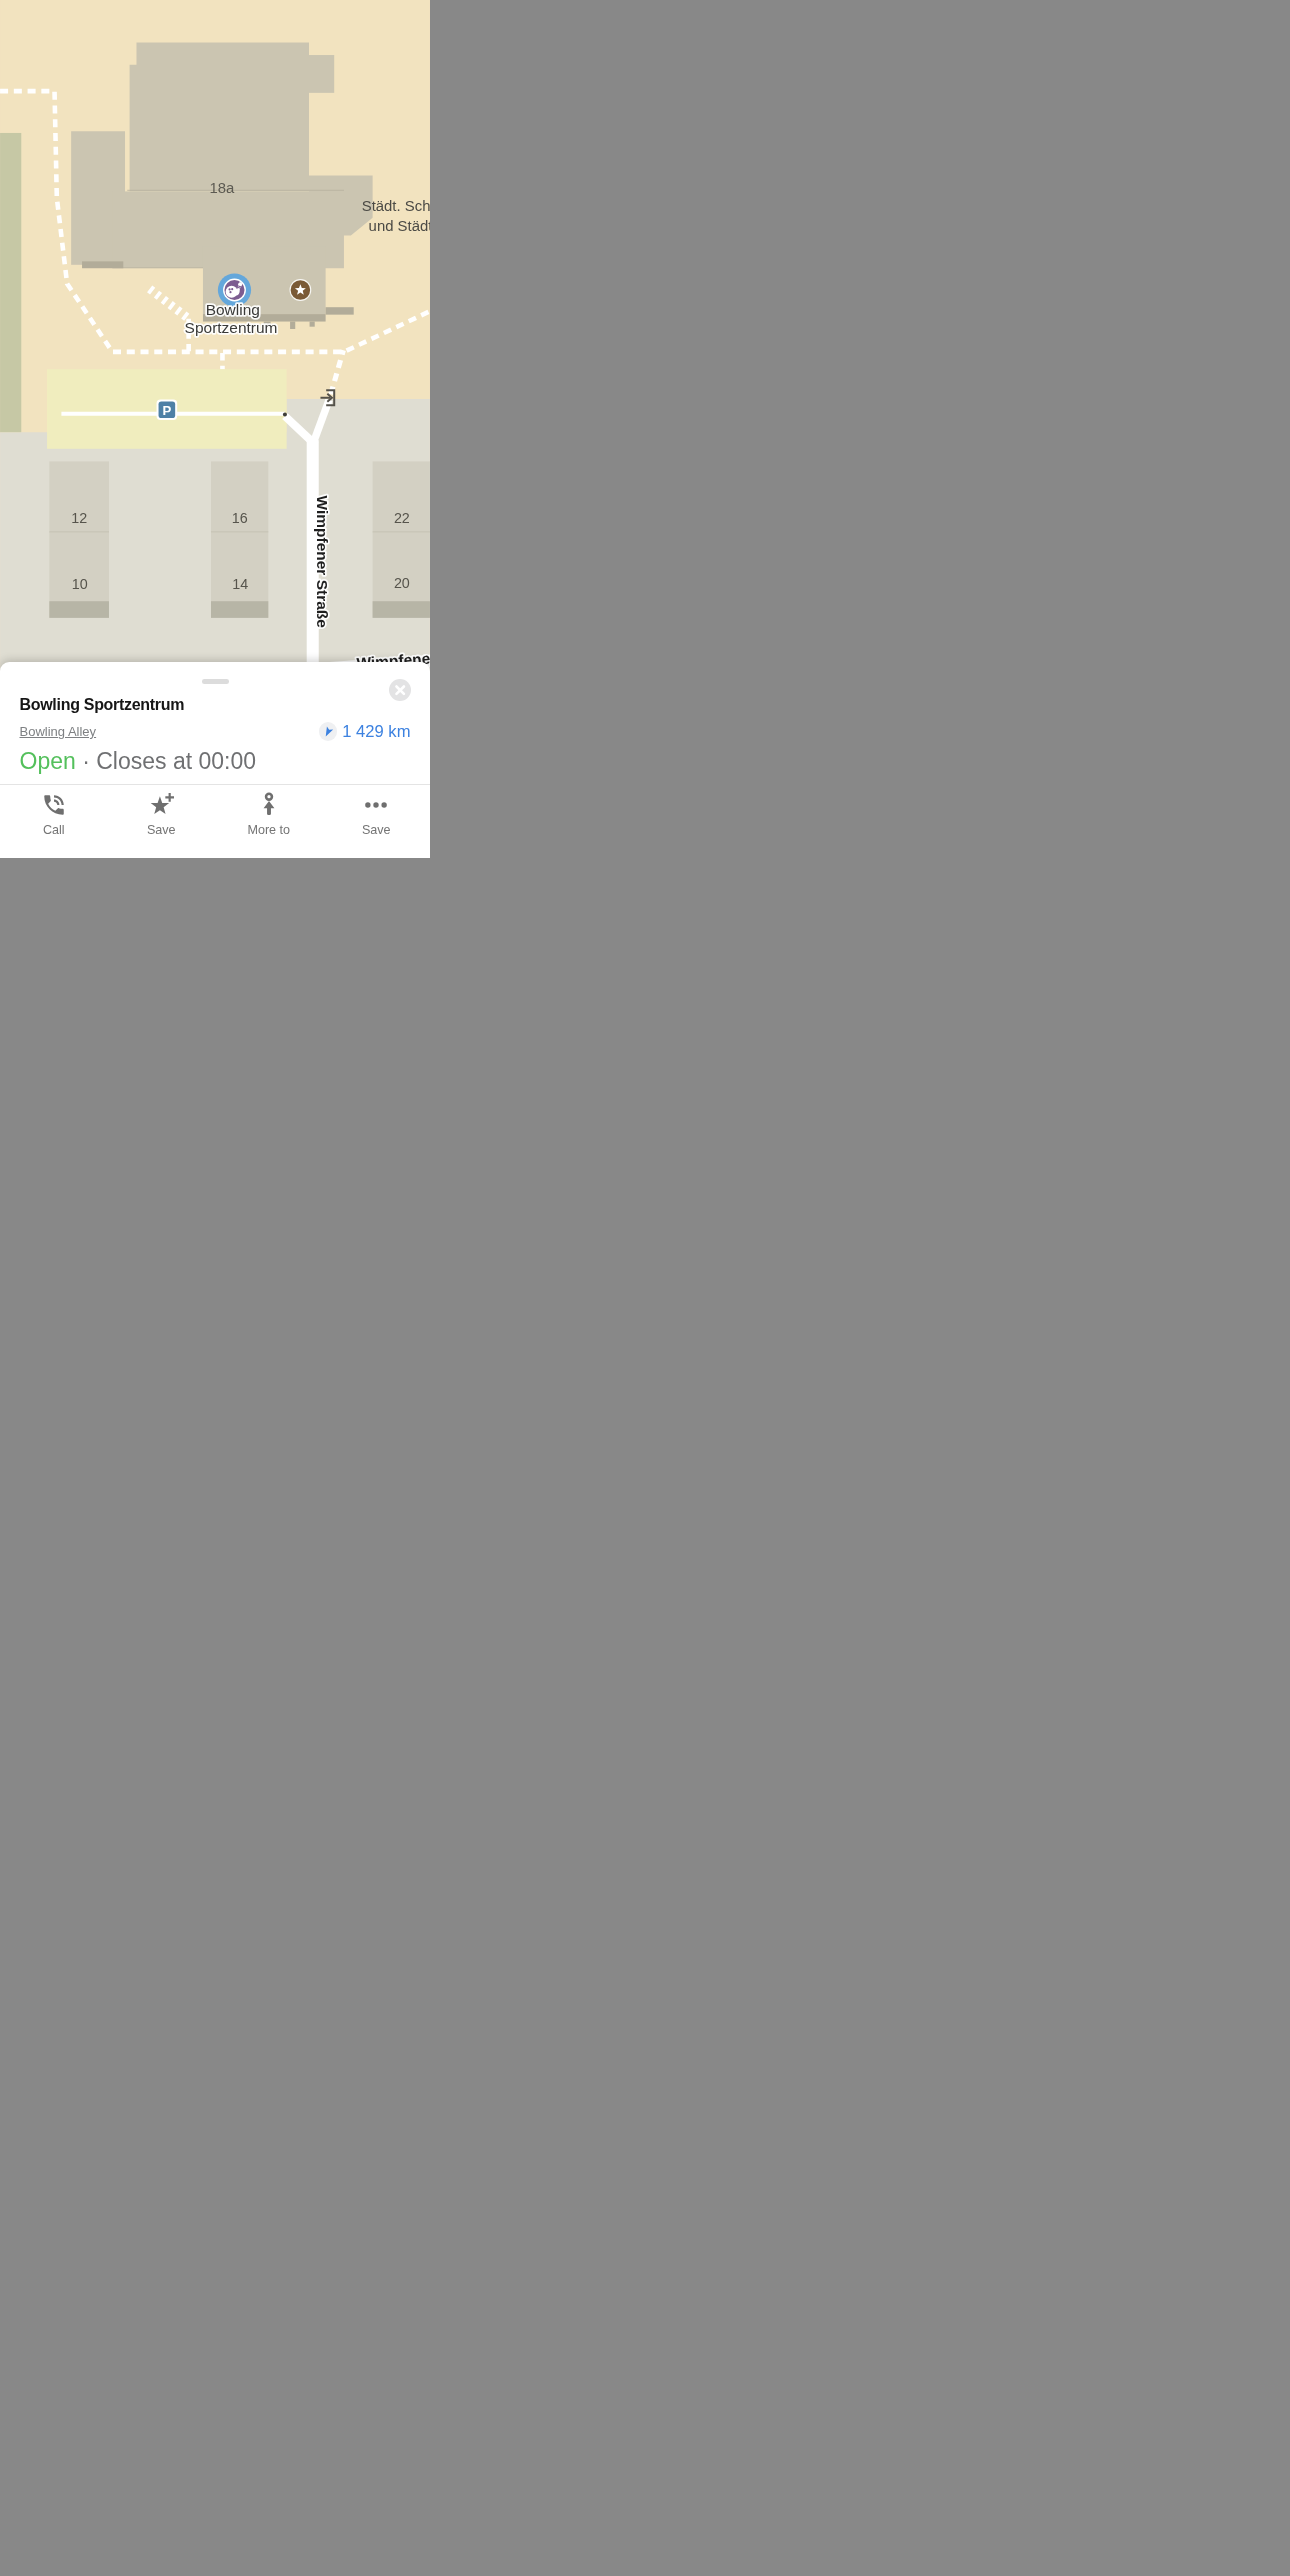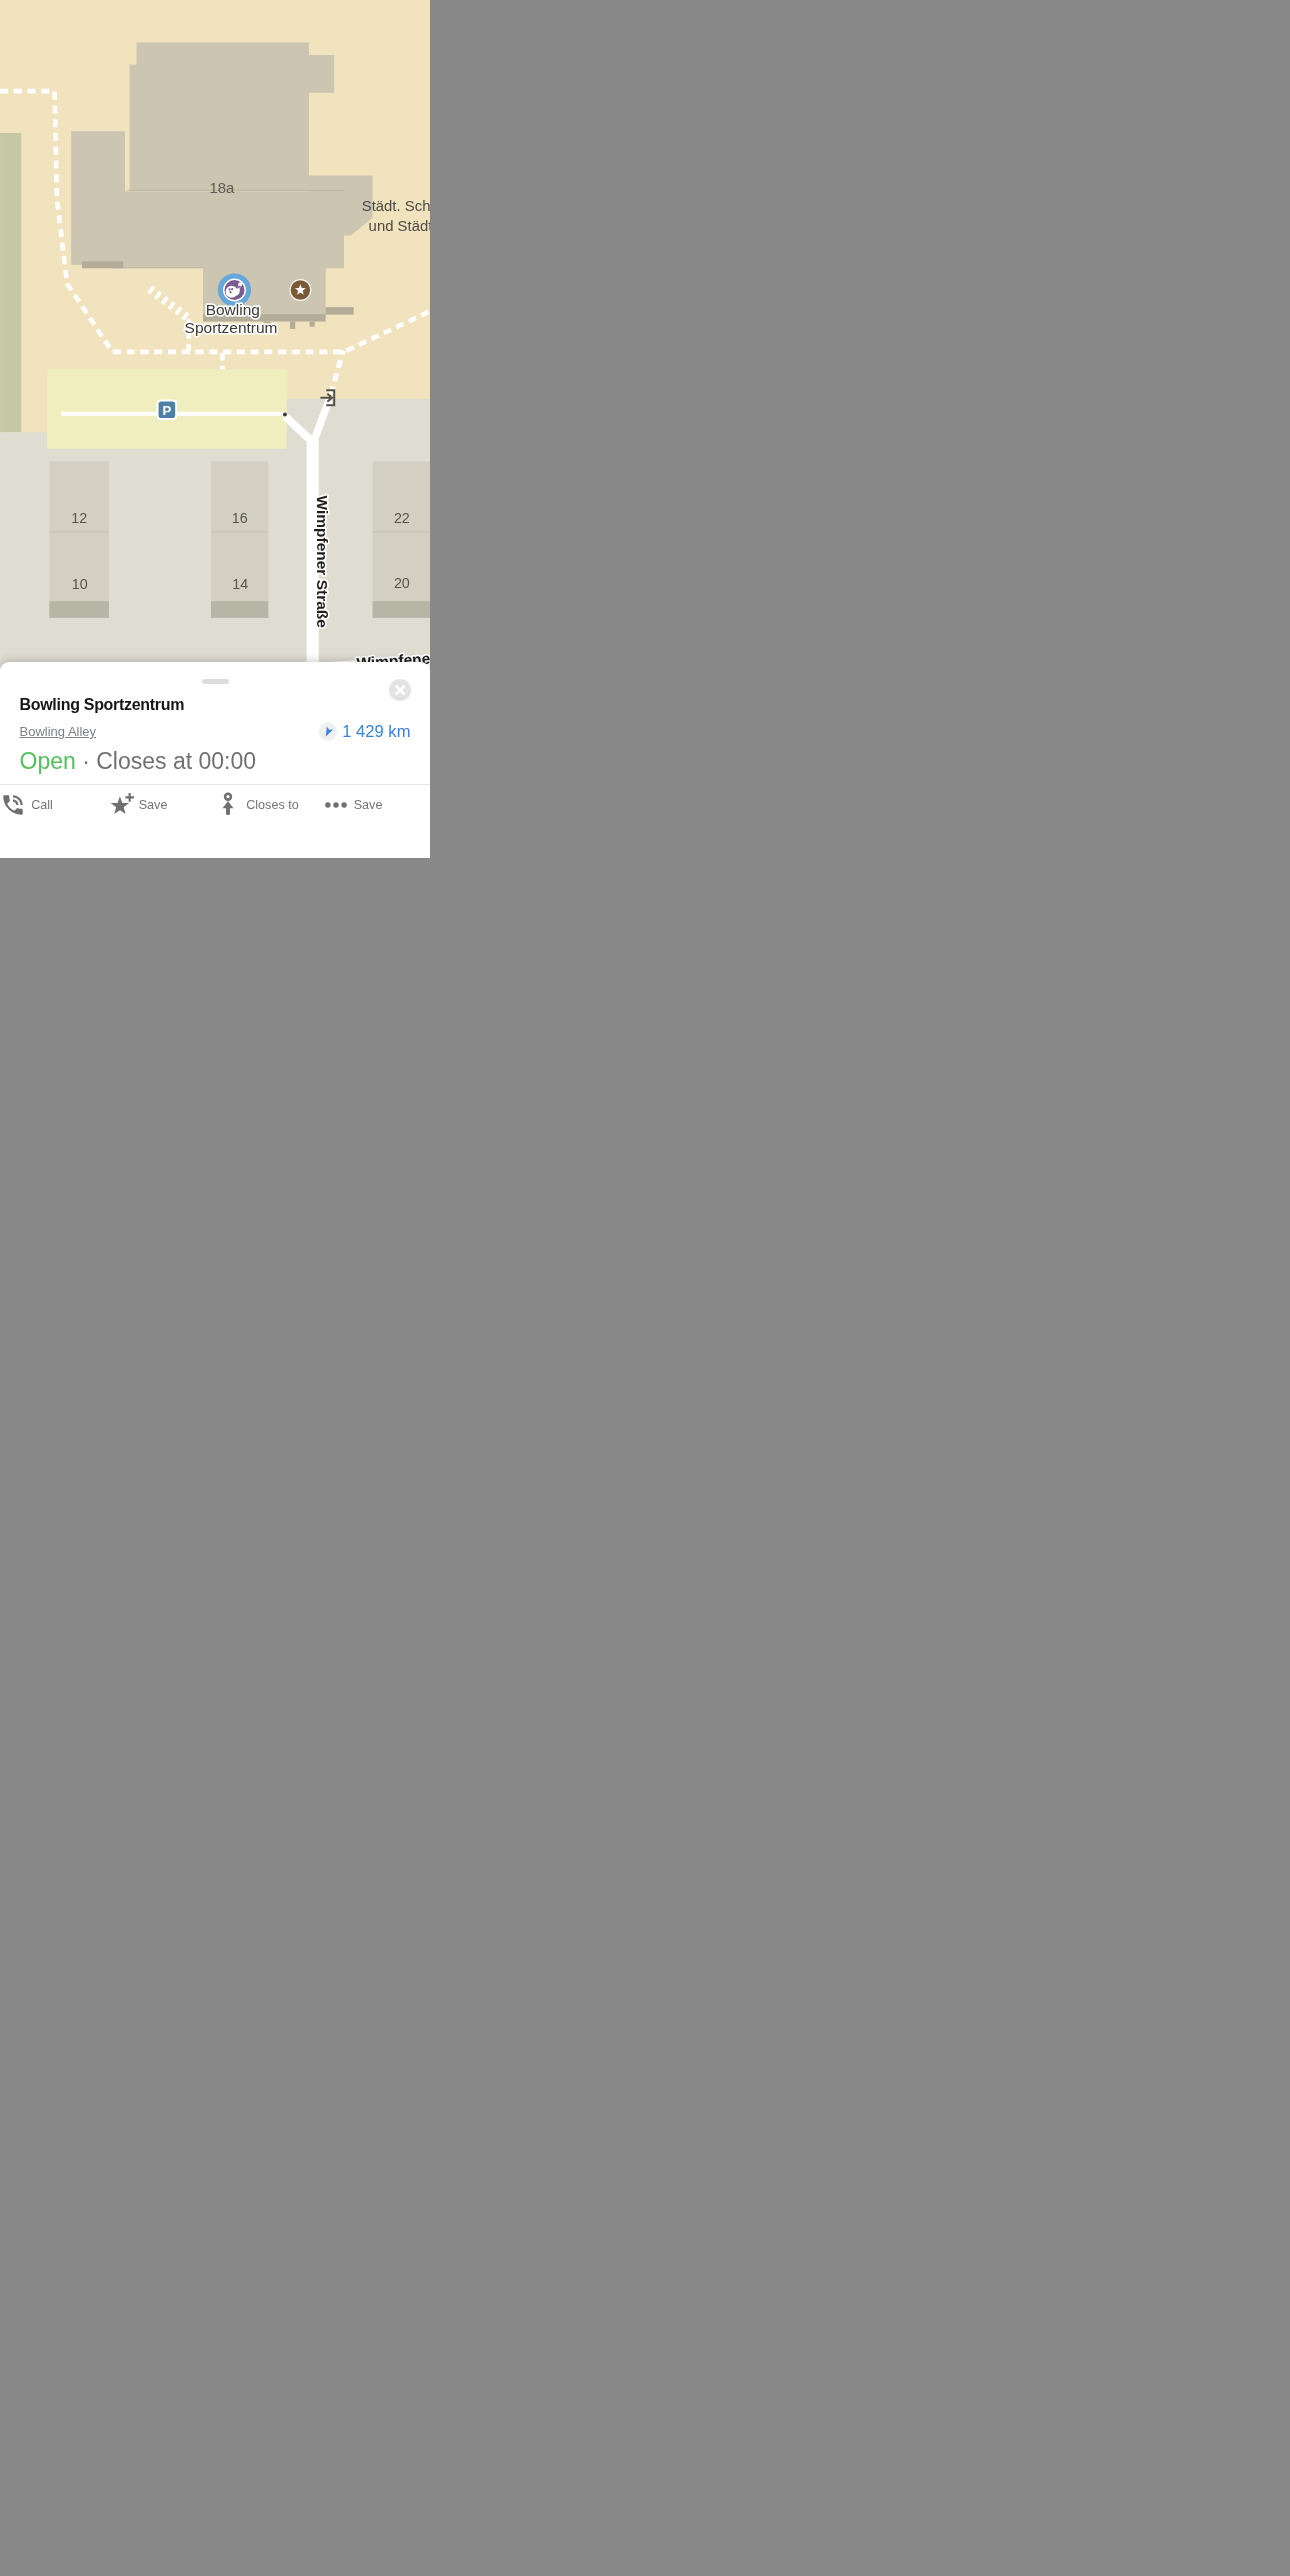--- a/index.html
+++ b/index.html
@@ -30,21 +30,21 @@
   }
   .category{font-size:13px;color:#7e8083;text-decoration:underline;}
   .distance{display:flex;align-items:center;gap:5.2px;text-align:center;}
   .nav-circle{width:18.4px;height:18.4px;border-radius:50%;background:#eff0f2;display:flex;align-items:center;justify-content:center;}
   .distance-text{font-size:16.6px;font-weight:500;color:#3d82e0;}
   .status-row{margin:6.9px 19.5px 0 19.5px;font-size:23px;color:#6f7072;}
   .status-open{color:#54c05c;}
   .divider{margin-top:8.6px;height:1.1px;background:#e4e4e4;}
   .actions{display:flex;padding-top:6.9px;}
   .action{
-    flex:1;display:flex;flex-direction:row;align-items:center;gap:5.2px;
+    flex:1;display:flex;flex-direction:column;align-items:center;gap:5.2px;
     background:none;border:none;padding:0;cursor:pointer;font-family:inherit;
   }
   .action-label{font-size:12.6px;color:#747474;}
 </style>
 </head>
 <body>
 
 <div class="screen">
 
   <svg class="map-svg" viewBox="0 0 750 1497">
@@ -215,21 +215,21 @@
           <path fill="#6f6f6f" d="M11 4 L13.13 10.04 L19.5 10.26 L14.45 14.16 L16.22 20.3 L11 16.77 L5.78 20.3 L7.55 14.16 L2.5 10.26 L8.87 10.04 Z"></path>
           <path fill="#6f6f6f" d="M19 1 h2 v3 h3 v2 h-3 v3 h-2 V6 h-3 V4 h3 Z"></path>
         </svg>
         <span class="action-label">Save</span>
       </button>
       <button class="action">
         <svg width="26" height="26" viewBox="0 0 24 24">
           <circle cx="12" cy="4.3" r="2.7" fill="none" stroke="#6f6f6f" stroke-width="2.4"></circle>
           <path fill="#6f6f6f" d="M12 8.2 L17 15 L13.8 15 L13.8 20 q0 1.3 -1.3 1.3 h-1 q-1.3 0 -1.3 -1.3 L10.2 15 L7 15 Z"></path>
         </svg>
-        <span class="action-label">Closes to</span>
+        <span class="action-label">More to</span>
       </button>
       <button class="action">
         <svg width="26" height="26" viewBox="0 0 24 24">
           <circle cx="4.5" cy="12" r="2.5" fill="#6f6f6f"></circle>
           <circle cx="12" cy="12" r="2.5" fill="#6f6f6f"></circle>
           <circle cx="19.5" cy="12" r="2.5" fill="#6f6f6f"></circle>
         </svg>
         <span class="action-label">Save</span>
       </button>
     </div>

